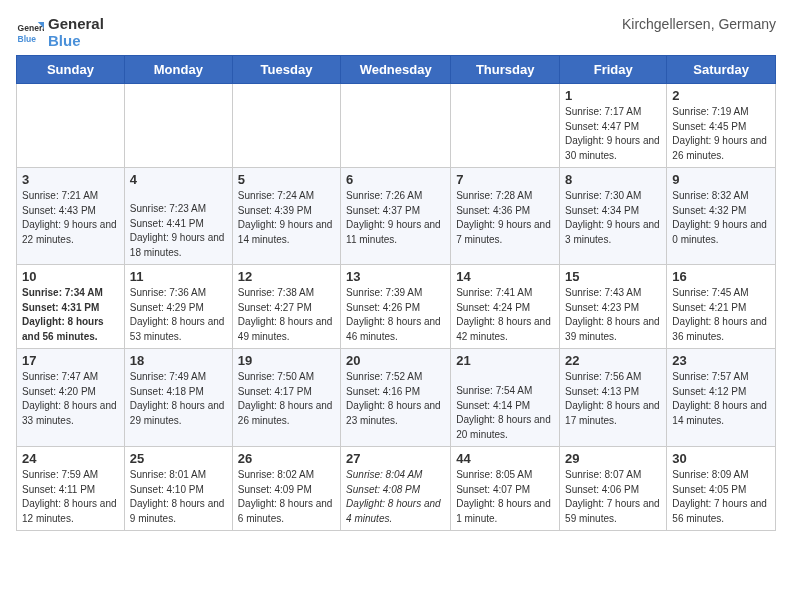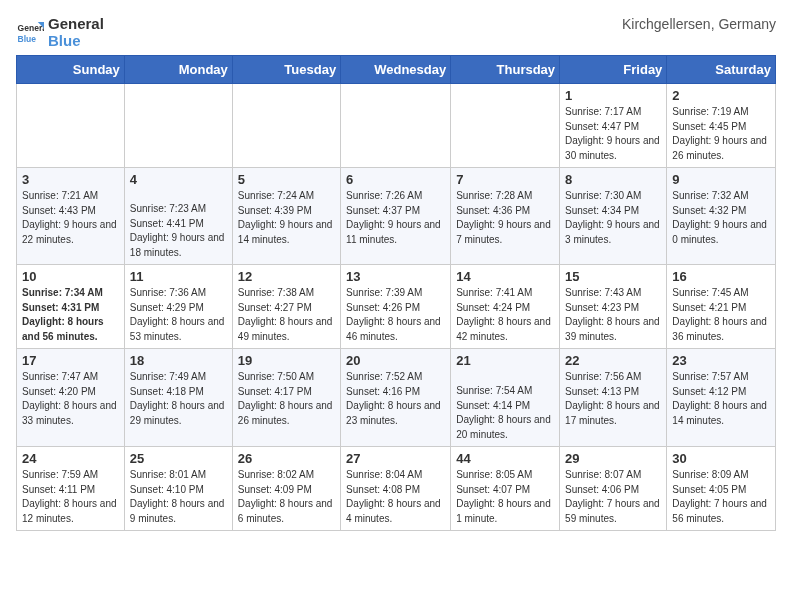--- a/index.html
+++ b/index.html
@@ -46,21 +46,21 @@
       width: 100%;
       border-collapse: collapse;
       margin-top: 6px;
     }
     .calendar-table th {
       background: #3a6bbf;
       color: #fff;
       font-size: 13px;
       font-weight: bold;
       padding: 6px 4px;
-      text-align: right;
+      text-align: center;
       border: 1px solid #2a5aaf;
     }
     .calendar-table td {
       border: 1px solid #ccc;
       vertical-align: top;
       width: 113px;
       min-height: 90px;
       padding: 4px 5px;
       font-size: 10.5px;
       color: #333;
@@ -170,21 +170,21 @@
 Daylight: 9 hours and 7 minutes.</div>
           </td>
           <td>
             <span class="day-number">8</span>
             <div class="day-info" style="white-space: pre-line;">Sunrise: 7:30 AM
 Sunset: 4:34 PM
 Daylight: 9 hours and 3 minutes.</div>
           </td>
           <td>
             <span class="day-number">9</span>
-            <div class="day-info" style="white-space: pre-line;">Sunrise: 7:32 AM
+            <div class="day-info" style="white-space: pre-line;">Sunrise: 8:32 AM
 Sunset: 4:32 PM
 Daylight: 9 hours and 0 minutes.</div>
           </td>
         </tr>
         <tr>
           <td>
             <span class="day-number">10</span>
             <div class="day-info" style="white-space: pre-line; font-weight: bold;">Sunrise: 7:34 AM
 Sunset: 4:31 PM
 Daylight: 8 hours and 56 minutes.</div>
@@ -284,21 +284,21 @@
 Daylight: 8 hours and 9 minutes.</div>
           </td>
           <td>
             <span class="day-number">26</span>
             <div class="day-info" style="white-space: pre-line;">Sunrise: 8:02 AM
 Sunset: 4:09 PM
 Daylight: 8 hours and 6 minutes.</div>
           </td>
           <td>
             <span class="day-number">27</span>
-            <div class="day-info" style="white-space: pre-line;">Sunrise: 8:04 AM
+            <div class="day-info" style="white-space: pre-line; font-style: italic;">Sunrise: 8:04 AM
 Sunset: 4:08 PM
 Daylight: 8 hours and 4 minutes.</div>
           </td>
           <td>
             <span class="day-number">44</span>
             <div class="day-info" style="white-space: pre-line;">Sunrise: 8:05 AM
 Sunset: 4:07 PM
 Daylight: 8 hours and 1 minute.</div>
           </td>
           <td>

